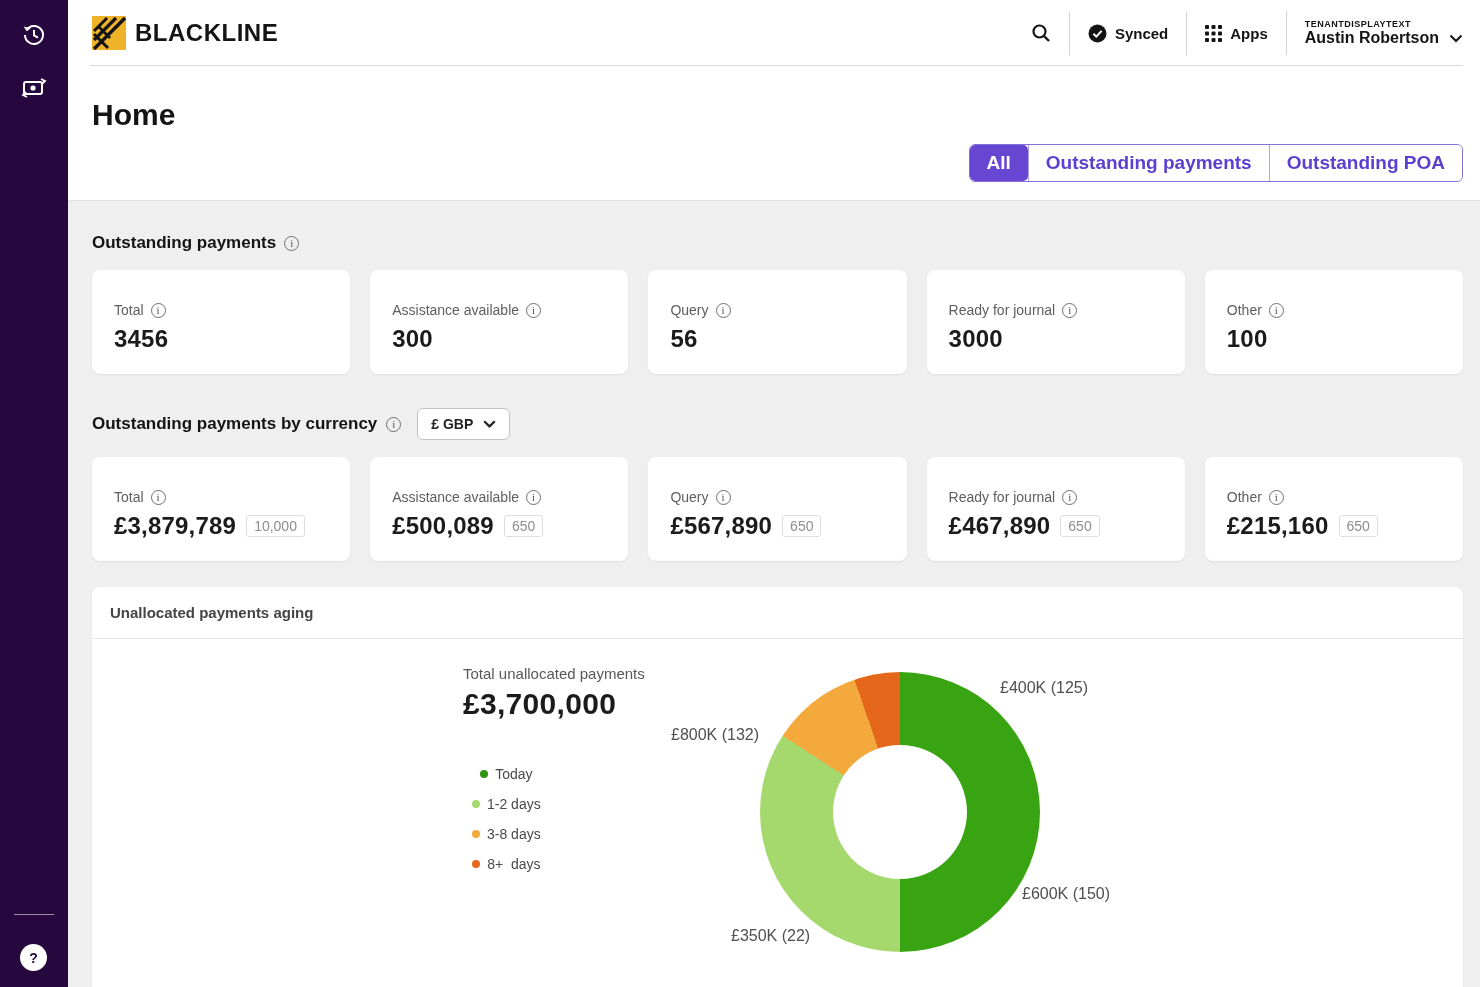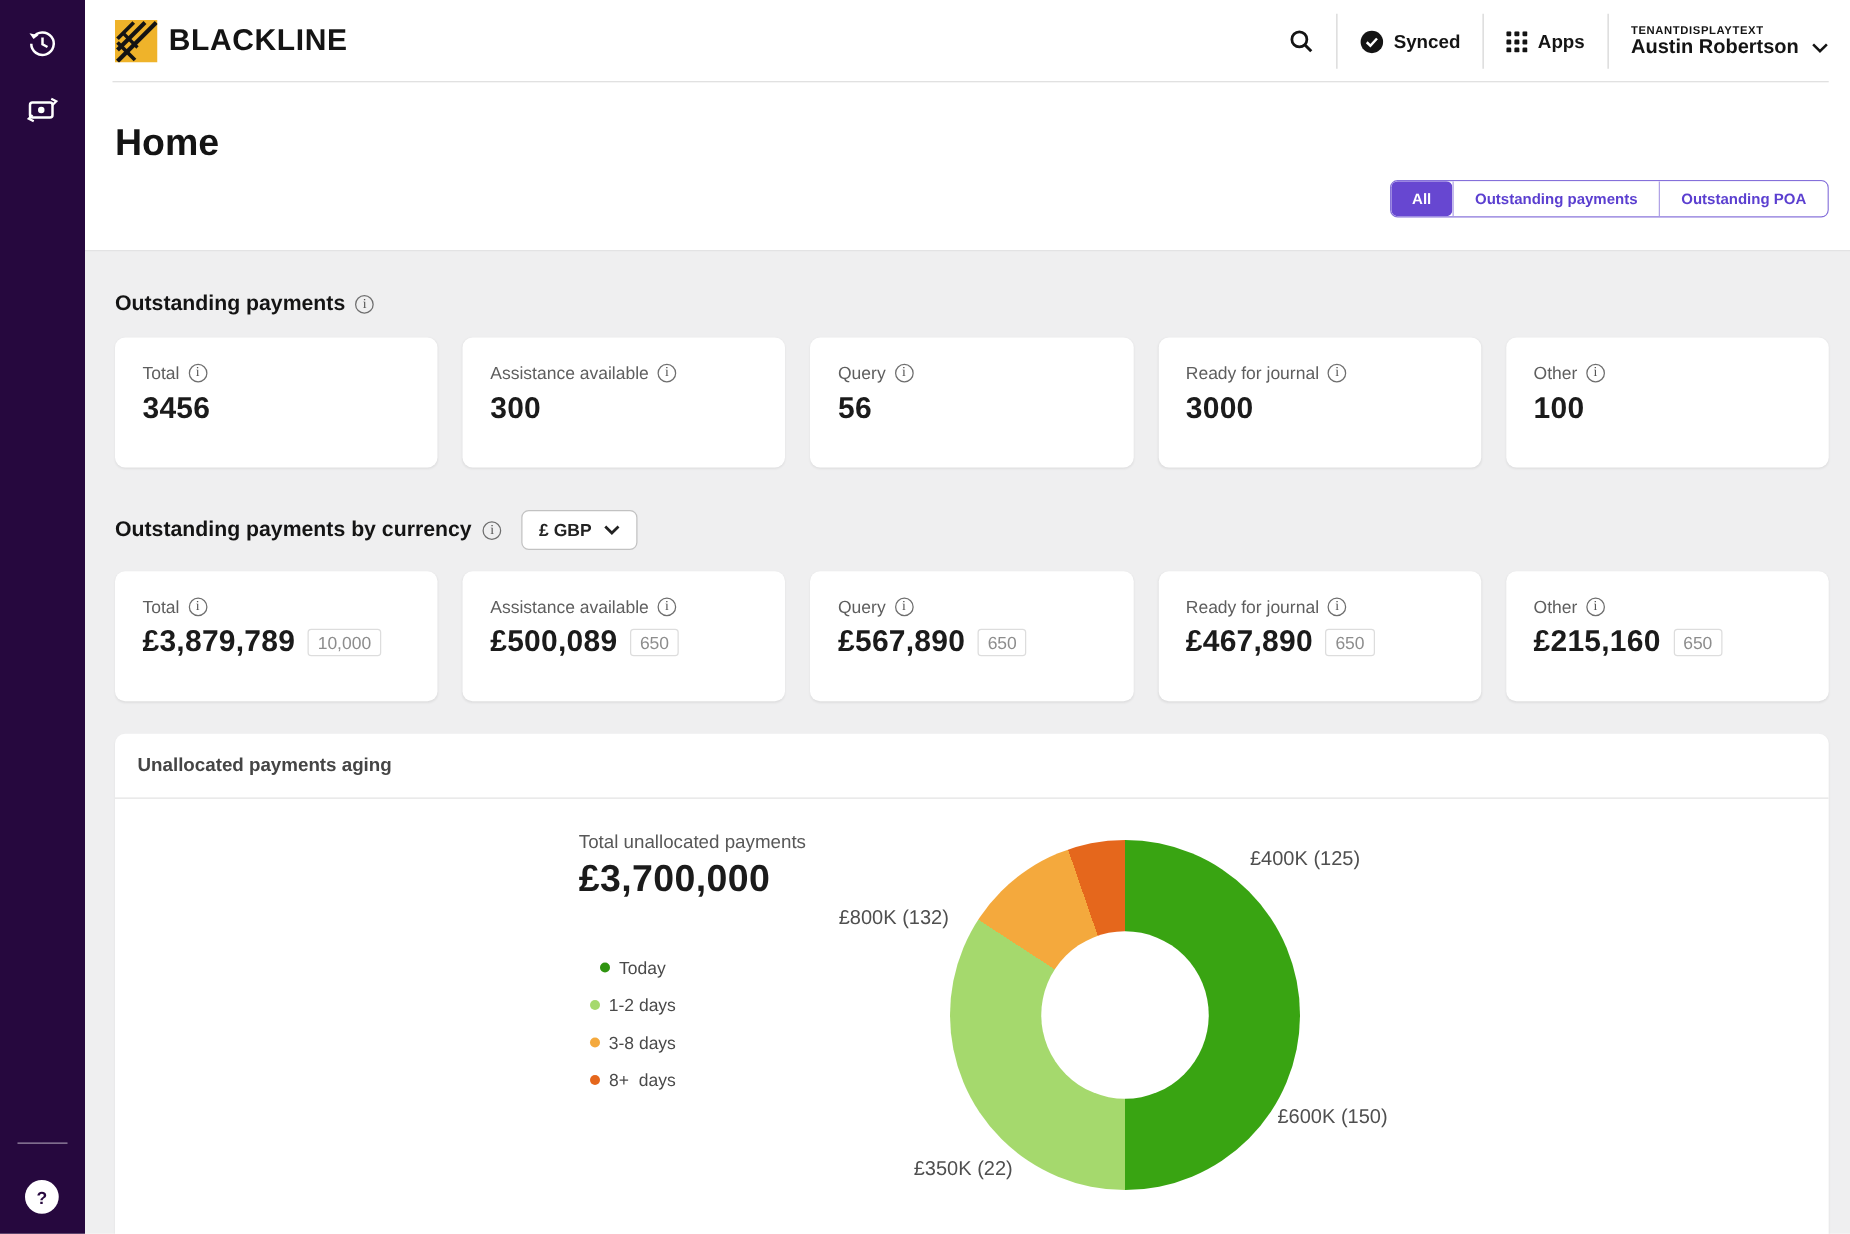--- a/index.html
+++ b/index.html
@@ -29,38 +29,38 @@
   .tb-divider { width:1px; height:44px; background:#d5d5d5; margin:0 18px; }
   .tb-item { display:flex; align-items:center; gap:8px; font-size:15px; font-weight:700; color:#141414; cursor:pointer; }
   .user-block { display:flex; flex-direction:column; align-items:flex-start; cursor:pointer; }
   .tenant { font-size:9px; font-weight:700; letter-spacing:.5px; color:#141414; }
   .user-row { display:flex; align-items:center; gap:10px; font-size:16px; font-weight:700; color:#141414; }
 
   .title-row { position:relative; height:134px; background:#fff; }
   .page-title { position:absolute; left:24px; top:32px; font-size:30px; font-weight:800; color:#141414; }
   .tabs { position:absolute; right:17px; top:78px; display:flex; border:1px solid #8570da;
     border-radius:6px; background:#fff; overflow:hidden; }
-  .tab { padding:7px 17px; font-size:12px; font-weight:700; color:#5b3fd0; background:#fff;
+  .tab { padding:7px 17px; font-size:19px; font-weight:700; color:#5b3fd0; background:#fff;
     border:none; cursor:pointer; font-family:inherit; white-space:nowrap; }
   .tab + .tab { border-left:1px solid #b1a3e6; }
   .tab.active { background:#6747d1; color:#fff; border-radius:5px; }
 
   .gray-zone { height:787px; background:#efeff0; border-top:1px solid #e3e3e4; padding:0 17px 0 24px; }
 
   .section-head { display:flex; align-items:center; gap:8px; }
   .section-head.first { padding-top:32px; }
   .section-title { font-size:17px; font-weight:700; color:#141414; }
 
   .info { display:inline-flex; width:15px; height:15px; border:1px solid #6e6e6e; border-radius:50%;
     color:#555; font-family:"Liberation Serif", serif; font-size:11px; line-height:13px;
     align-items:center; justify-content:center; flex:none; }
 
   .cards { display:flex; gap:20px; margin-top:17px; }
   .card { flex:1; background:#fff; border-radius:8px; box-shadow:0 1px 2px rgba(0,0,0,.07);
-    padding:20px 22px; height:104px; }
+    padding:32px 22px; height:104px; }
   .card-label { display:flex; align-items:center; gap:7px; font-size:14px; color:#5e5e5e; }
   .card-value-row { display:flex; align-items:center; gap:10px; margin-top:7px; }
   .card-value { font-size:24px; font-weight:800; color:#1b1b1b; letter-spacing:.2px; }
   .card-badge { font-size:14px; color:#8d8d8d; border:1px solid #ddd; border-radius:3px;
     padding:2px 7px; background:#fff; }
 
   .currency-head { margin-top:34px; display:flex; align-items:center; }
   .currency-select { margin-left:16px; display:flex; align-items:center; gap:10px; background:#fff;
     border:1.5px solid #c2c2c2; border-radius:6px; padding:7px 13px; font-size:14px; font-weight:700;
     color:#222; cursor:pointer; }

